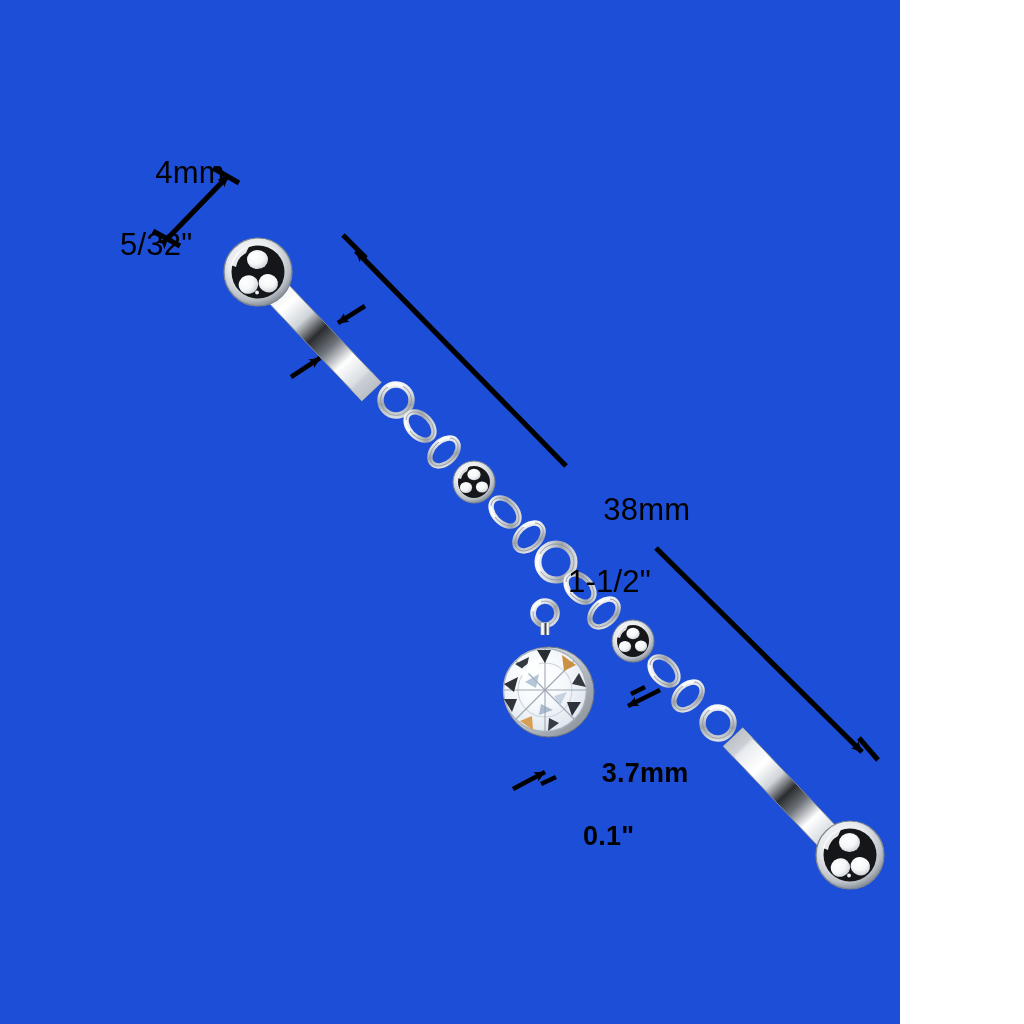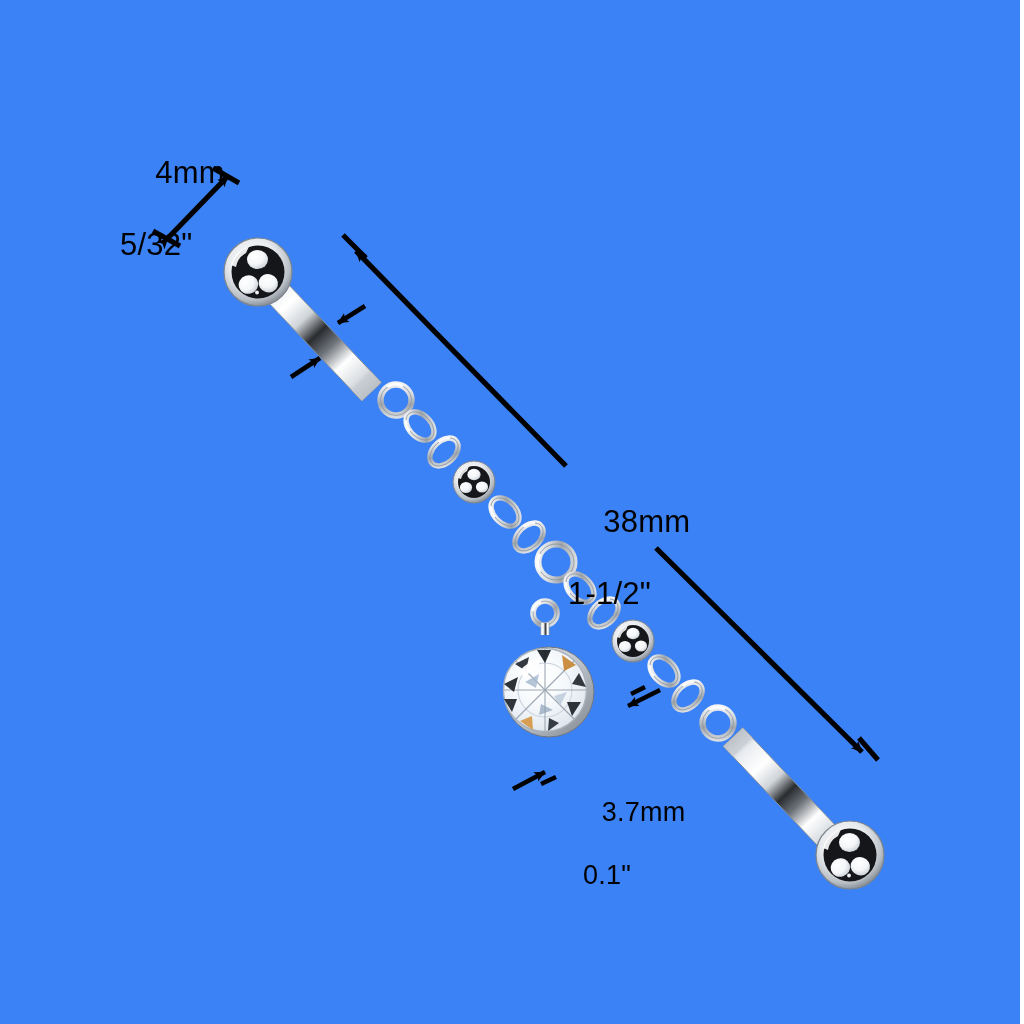--- a/index.html
+++ b/index.html
@@ -2,23 +2,23 @@
 <html><head>
 <meta charset="utf-8">
 <style>
   html, body {
     margin: 0;
     padding: 0;
     background: #ffffff;
   }
   #stage {
     position: relative;
-    width: 1020px;
+    width: 900px;
     height: 1024px;
-    background: #3b82f6;
+    background: #1d4ed8;
     overflow: hidden;
     font-family: "Liberation Sans", sans-serif;
   }
   .dim-label {
     position: absolute;
     color: #000000;
     font-family: "Liberation Sans", sans-serif;
     font-size: 31px;
     line-height: 1.16;
     font-weight: 400;
@@ -245,23 +245,23 @@
       <use href="#chromeBall" transform="translate(850,855)"></use>
     </g>
   </svg>
 
   <div class="dim-label" style="left:120px; top:119px;">
     <span>4mm</span>
     <span class="l2">5/32"</span>
   </div>
 
 
-  <div class="dim-label" style="left:568px; top:468px;">
+  <div class="dim-label" style="left:568px; top:456px;">
     <span>38mm</span>
     <span class="l2">1-1/2"</span>
   </div>
 
-  <div class="dim-label" style="left:571px; top:766px; font-size:27px;">
+  <div class="dim-label" style="left:571px; top:727px; font-size:27px;font-weight:bold;">
     <span>3.7mm</span>
     <span class="l2" style="padding-left:12px;">0.1"</span>
   </div>
 
 </div>
 
 </body></html>

